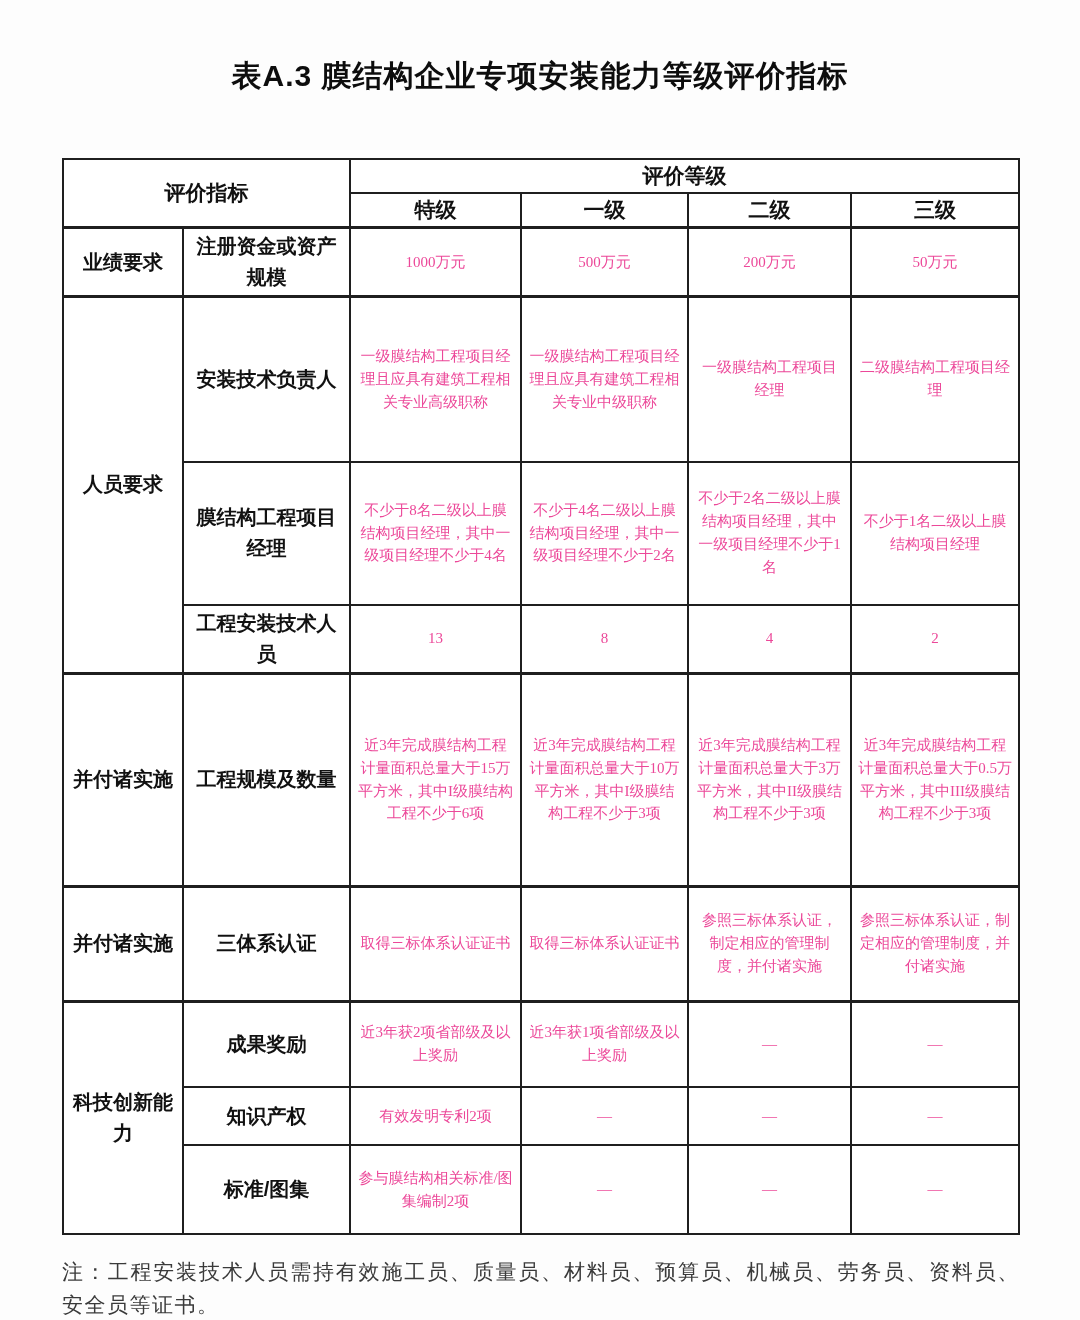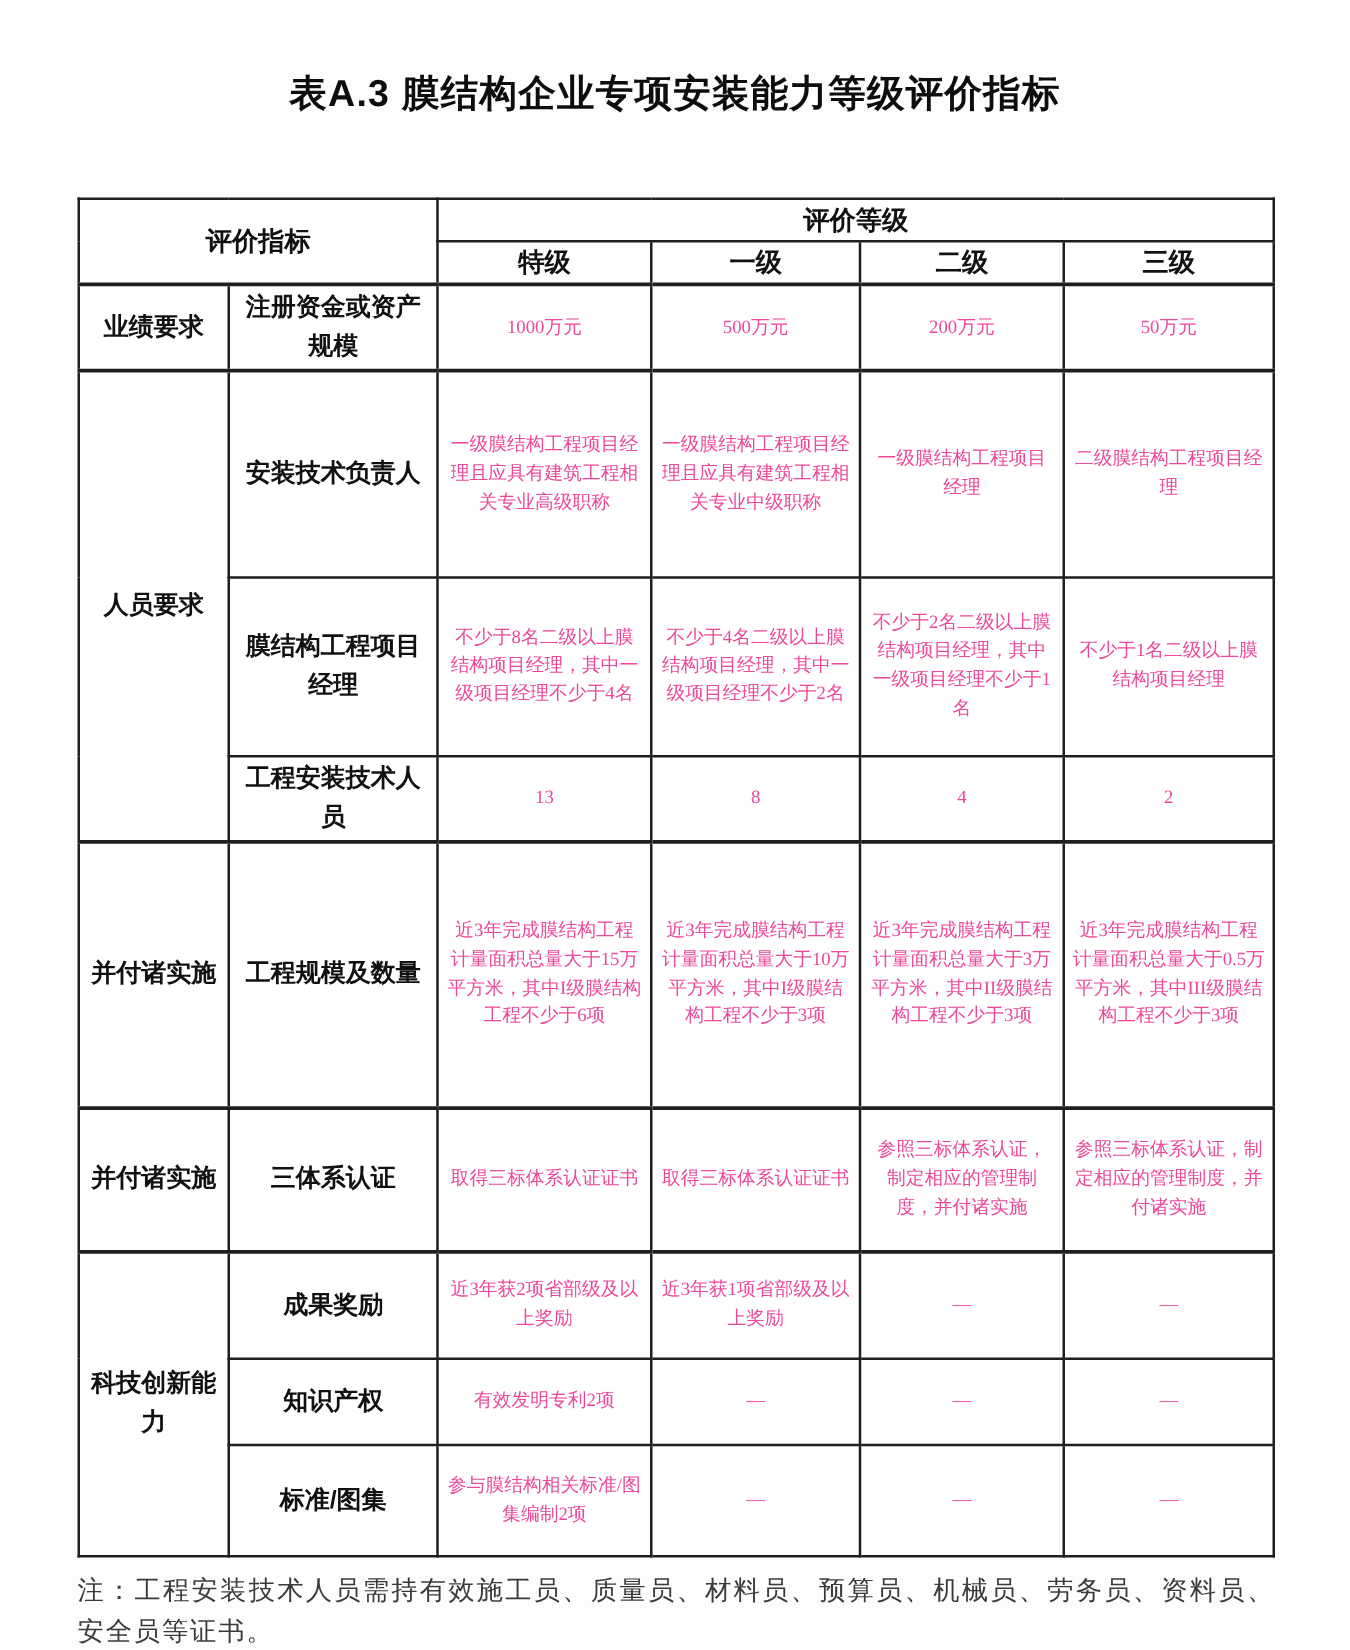--- a/index.html
+++ b/index.html
@@ -68,21 +68,21 @@
   }
   tr.h1 { height: 32px; border-radius: 14px; }
   tr.h2 { height: 32px; }
   tr.r-asset { height: 62px; }
   tr.r-tech  { height: 165px; }
   tr.r-pm    { height: 143px; }
   tr.r-inst  { height: 63px; }
   tr.r-scale { height: 213px; }
   tr.r-cert  { height: 115px; }
   tr.r-award { height: 86px; }
-  tr.r-ip    { height: 69px; }
+  tr.r-ip    { height: 58px; }
   tr.r-std   { height: 89px; }
 
   .footnote {
     position: absolute;
     left: 62px;
     top: 1256px;
     width: 958px;
     font-family: "Liberation Serif", "DejaVu Serif", serif;
     font-size: 21px;
     line-height: 33px;

